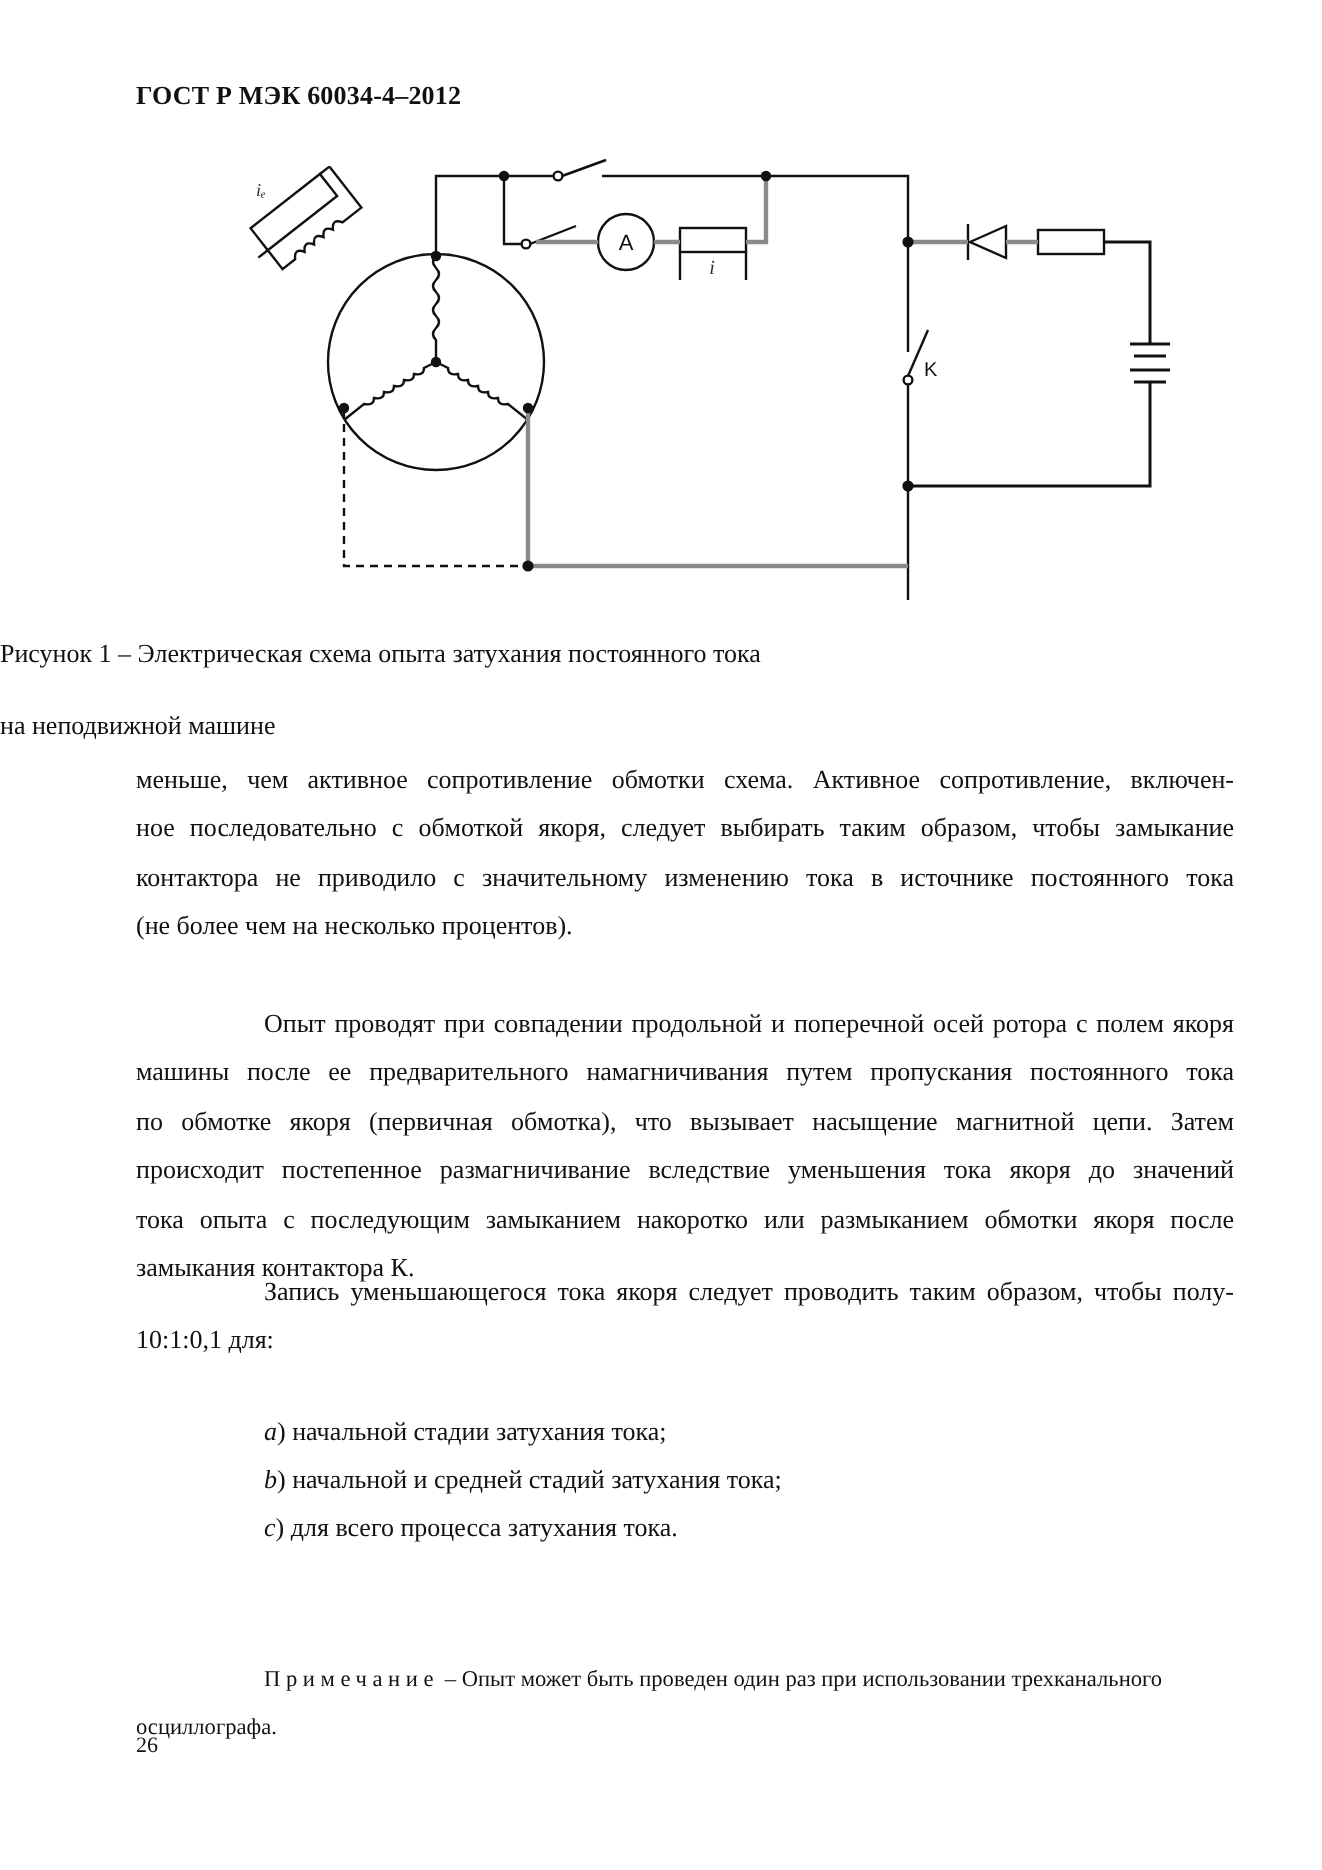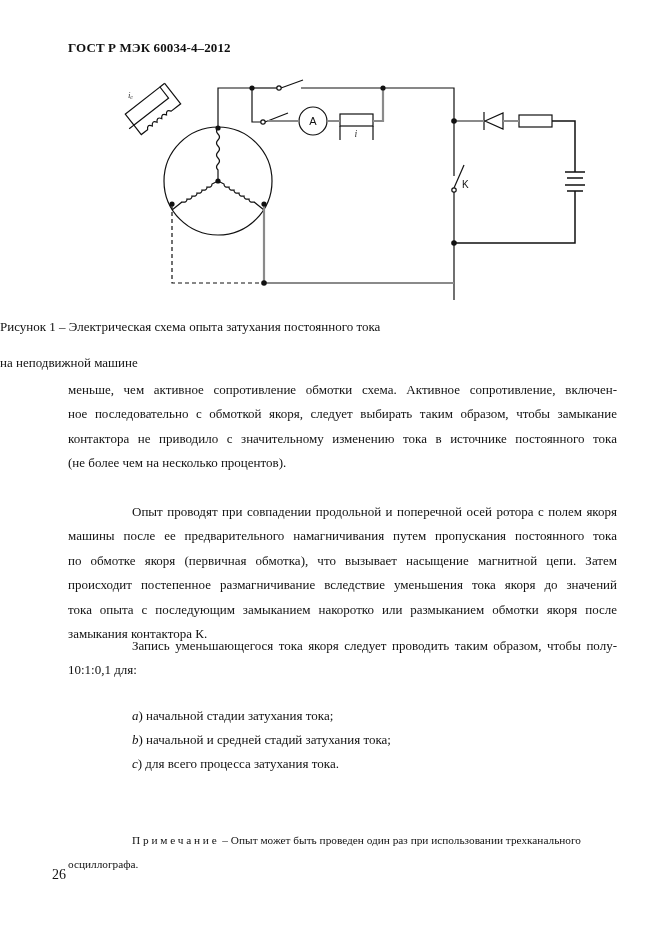--- a/index.html
+++ b/index.html
@@ -16,21 +16,21 @@
   .line.last { text-align-last: left; }
   .p1 { top: 378px; }
   .p2 { top: 500px; }
   .p3 { top: 634px; }
   .item { position: absolute; left: 132px; font-size: 13px; }
   .i1 { top: 708px; }
   .i2 { top: 732px; }
   .i3 { top: 756px; }
   .note { position: absolute; left: 68px; width: 549px; top: 780px; font-size: 11.3px; line-height: 24.4px; margin-top: 48px; }
   .note .lbl { letter-spacing: 2.8px; }
-  .pageno { position: absolute; left: 52px; top: 867px; font-size: 14px; }
+  .pageno { position: absolute; left: 68px; top: 867px; font-size: 11px; }
   i.letter { font-style: italic; }
 </style>
 </head>
 <body>
 
 <div class="header">ГОСТ Р МЭК 60034-4–2012</div>
 
 <svg class="figure" viewBox="0 0 661 310" xmlns="http://www.w3.org/2000/svg">
   <g fill="none" stroke="#111" stroke-width="1.2">
 

